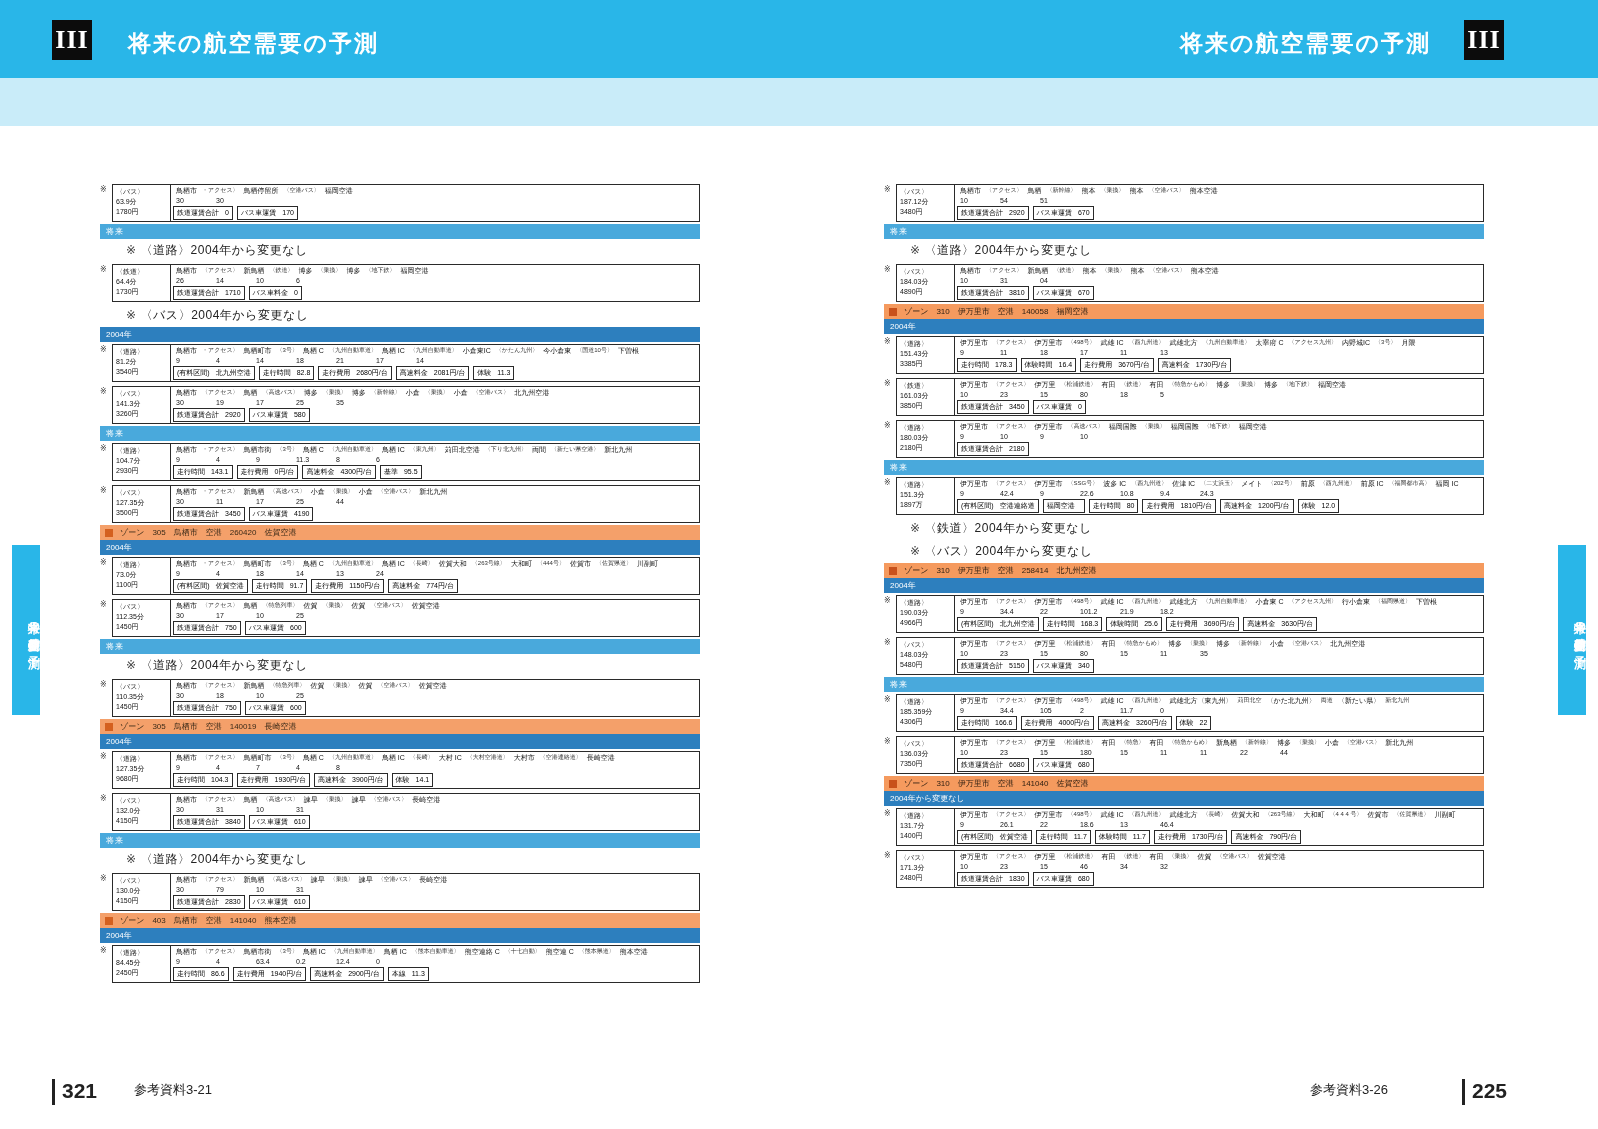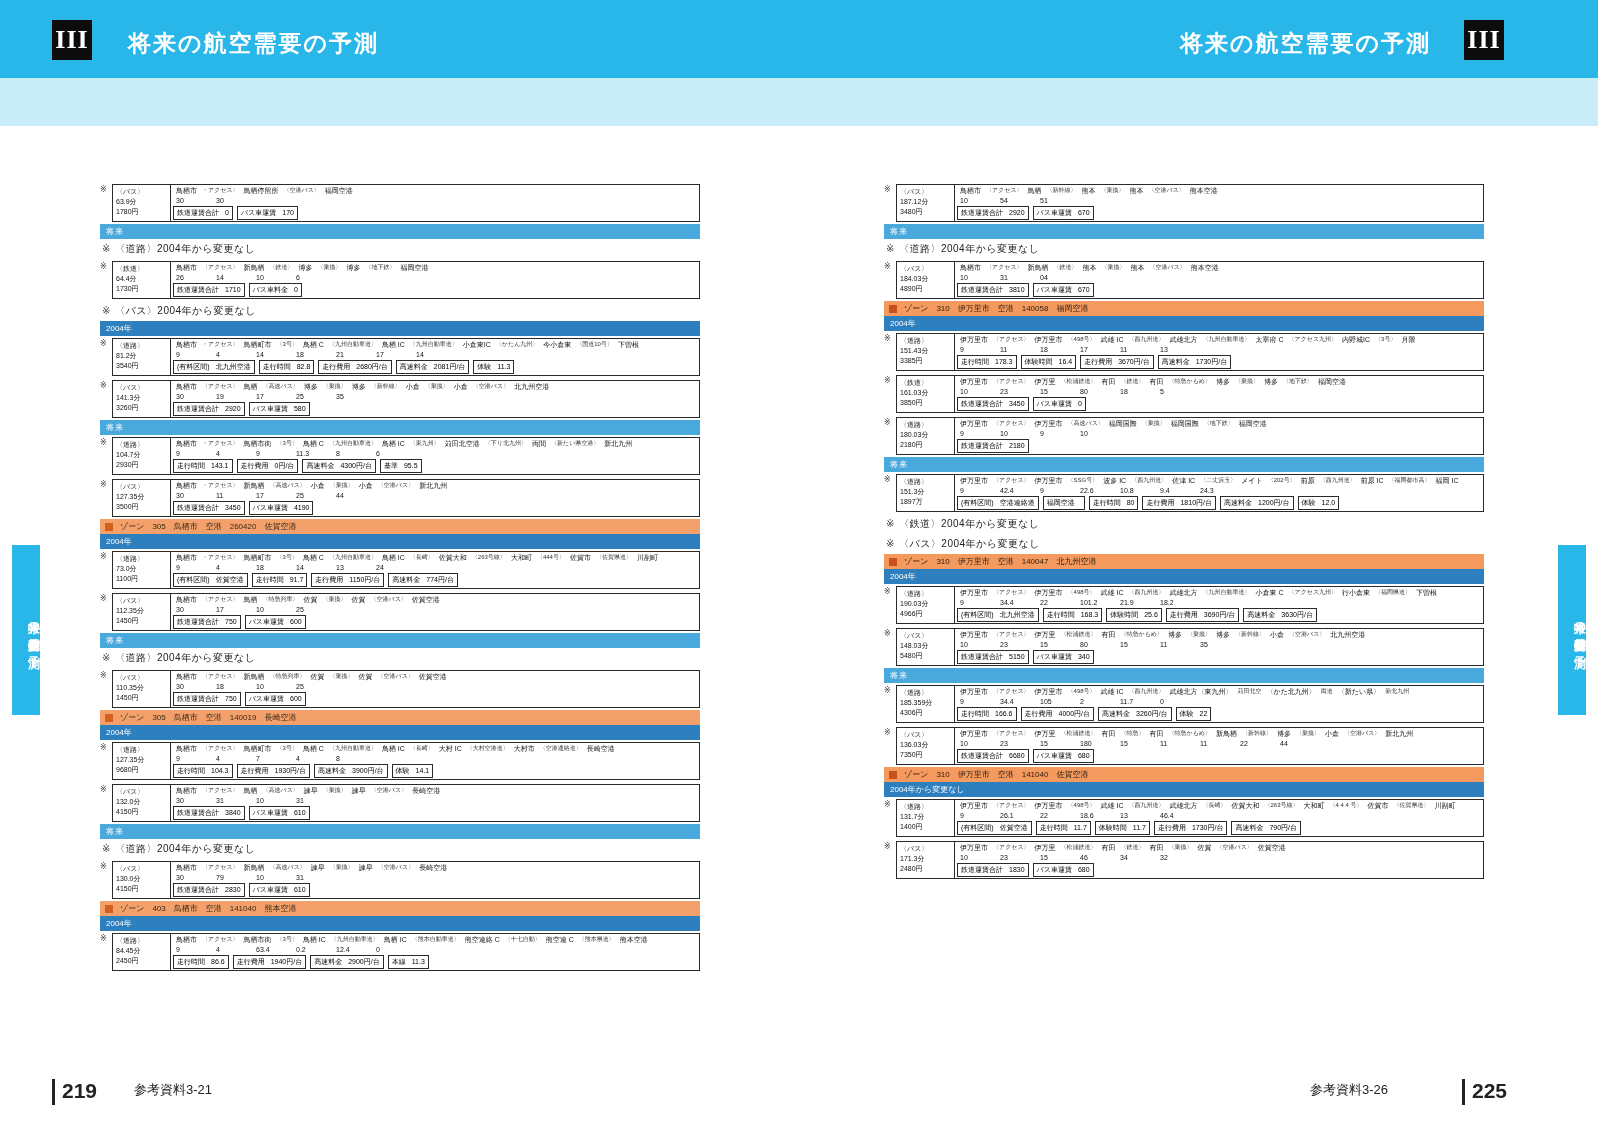--- a/index.html
+++ b/index.html
@@ -41,21 +41,21 @@
   .col.left{left:100px;}
   .col.right{left:884px;}
   .bar-blue{height:15px;background:#49a9dc;color:#ffffff;font-size:8px;line-height:15px;padding-left:6px;box-sizing:border-box;letter-spacing:1px;}
   .bar-blue-dark{height:15px;background:#2d7fbe;color:#ffffff;font-size:8px;line-height:15px;padding-left:6px;box-sizing:border-box;}
   .bar-orange{height:15px;background:#f4a06a;color:#3a2a18;font-size:8px;line-height:15px;padding-left:20px;box-sizing:border-box;position:relative;}
   .bar-orange:before{content:"";position:absolute;left:5px;top:4px;width:8px;height:8px;background:#d4601f;}
   .bar-orange-strong{height:15px;background:#f59a5e;color:#2b1d10;font-size:8px;line-height:15px;padding-left:20px;box-sizing:border-box;position:relative;}
   .bar-orange-strong:before{content:"";position:absolute;left:5px;top:4px;width:8px;height:8px;background:#c8511b;}
   .zone-rule{height:2px;background:#e2722a;margin-top:1px;}
 
-  .note{font-size:10px;color:#222;padding:3px 0 3px 2px;letter-spacing:0.5px;}
+  .note{font-size:12px;color:#222;padding:3px 0 3px 2px;letter-spacing:0.5px;margin-left:24px;}
   .note .mk{color:#444;margin-right:4px;}
 
   
   .route{border:1px solid #2a2a2a;margin:2px 0;display:flex;min-height:30px;background:#fff;}
   .route .lhs{width:58px;border-right:1px solid #2a2a2a;font-size:7px;line-height:10px;padding:2px 3px;box-sizing:border-box;color:#111;}
   .route .body{flex:1;padding:1px 2px;box-sizing:border-box;}
   .chain{display:flex;align-items:flex-start;font-size:7px;color:#111;flex-wrap:nowrap;overflow:hidden;}
   .chain .node{padding:0 3px;white-space:nowrap;}
   .chain .mode{padding:0 2px;white-space:nowrap;font-size:6px;color:#333;}
   .nums{display:flex;font-size:7px;color:#111;margin-top:1px;}
@@ -828,21 +828,21 @@
               <span class="box"><span>走行費用</span><span style="margin-left: 6px;">1810円/台</span></span>
               <span class="box"><span>高速料金</span><span style="margin-left: 6px;">1200円/台</span></span>
               <span class="box"><span>体験</span><span style="margin-left: 6px;">12.0</span></span>
             </div>
           </div>
         </div>
       </div>
     </div>
     <div class="note"><span class="mk">※</span><span>〈鉄道〉2004年から変更なし</span></div>
     <div class="note"><span class="mk">※</span><span>〈バス〉2004年から変更なし</span></div>
-    <div class="bar-orange-strong">ゾーン　310　伊万里市　空港　140047　北九州空港</div>
+    <div class="bar-orange-strong">ゾーン　310　伊万里市　空港　258414　北九州空港</div>
     <div class="bar-blue-dark">2004年</div>
     <div>
       <div style="display: flex; align-items: flex-start;">
         <div style="font-size: 8px; width: 12px; padding-top: 3px; color: rgb(68, 68, 68);">※</div>
         <div class="route" style="flex: 1 1 0%;">
           <div class="lhs">
             <div>〈道路〉</div>
             <div>190.03分</div>
             <div>4966円</div>
           </div>
@@ -1095,17 +1095,17 @@
               <span class="box"><span>鉄道運賃合計</span><span style="margin-left: 6px;">1830</span></span>
               <span class="box"><span>バス車運賃</span><span style="margin-left: 6px;">680</span></span>
             </div>
           </div>
         </div>
       </div>
     </div>
   </div>
 
 <div class="footer-bar l"></div>
-<div class="footer-num left">219</div>
+<div class="footer-num left">321</div>
 <div class="footer-cap left">参考資料3-21</div>
 <div class="footer-cap right">参考資料3-26</div>
 <div class="footer-bar r"></div>
 <div class="footer-num right">225</div>
 
 </body></html>

